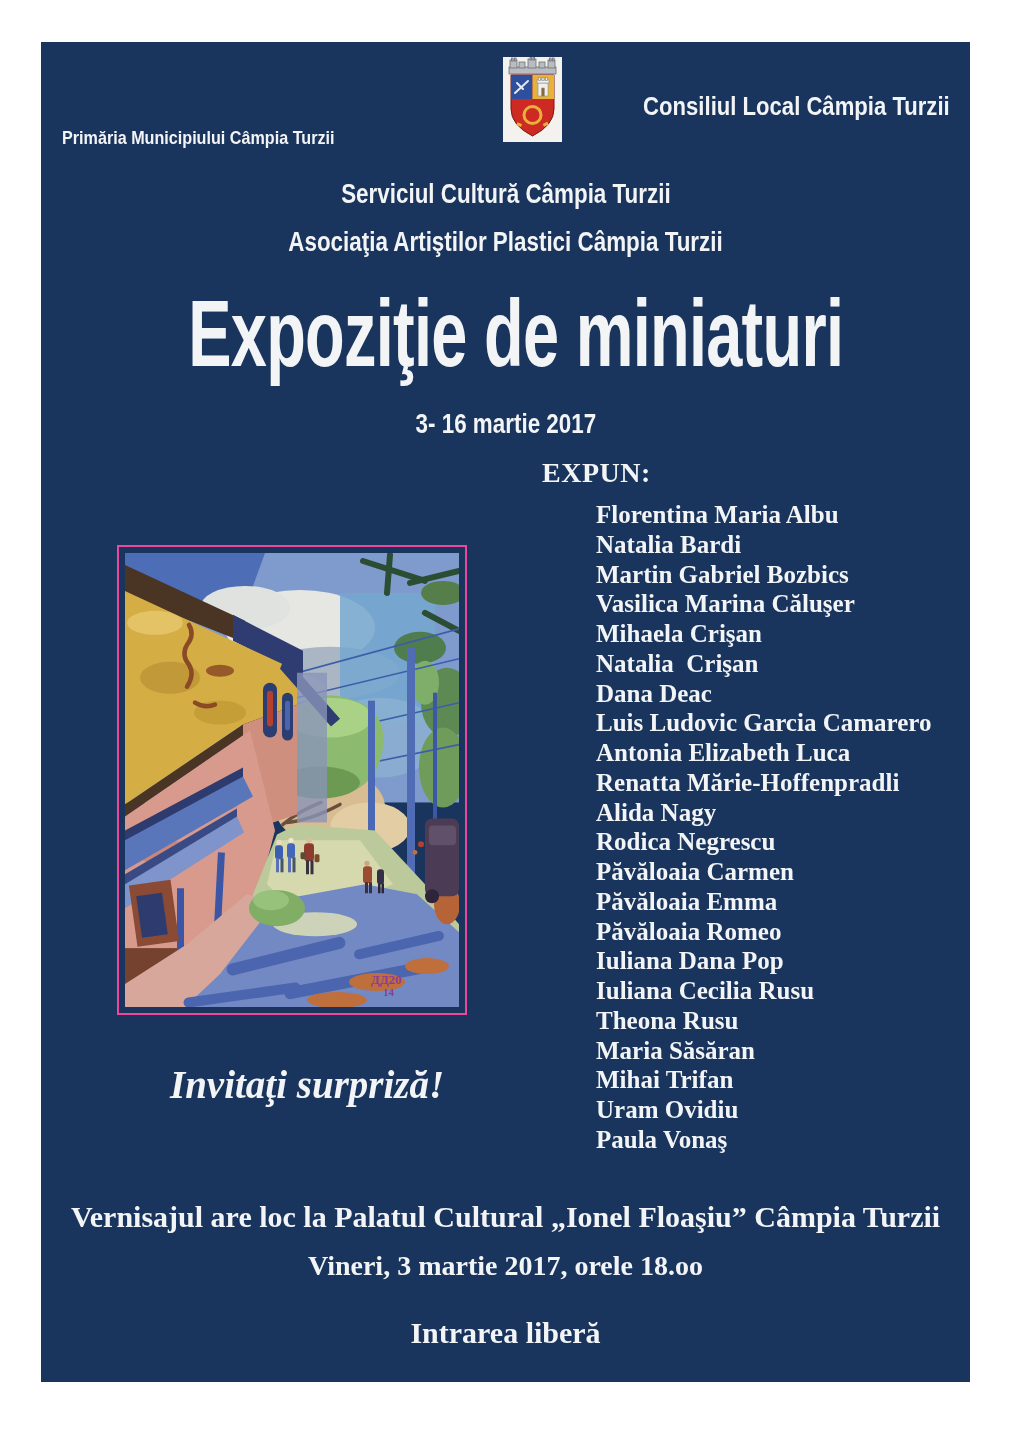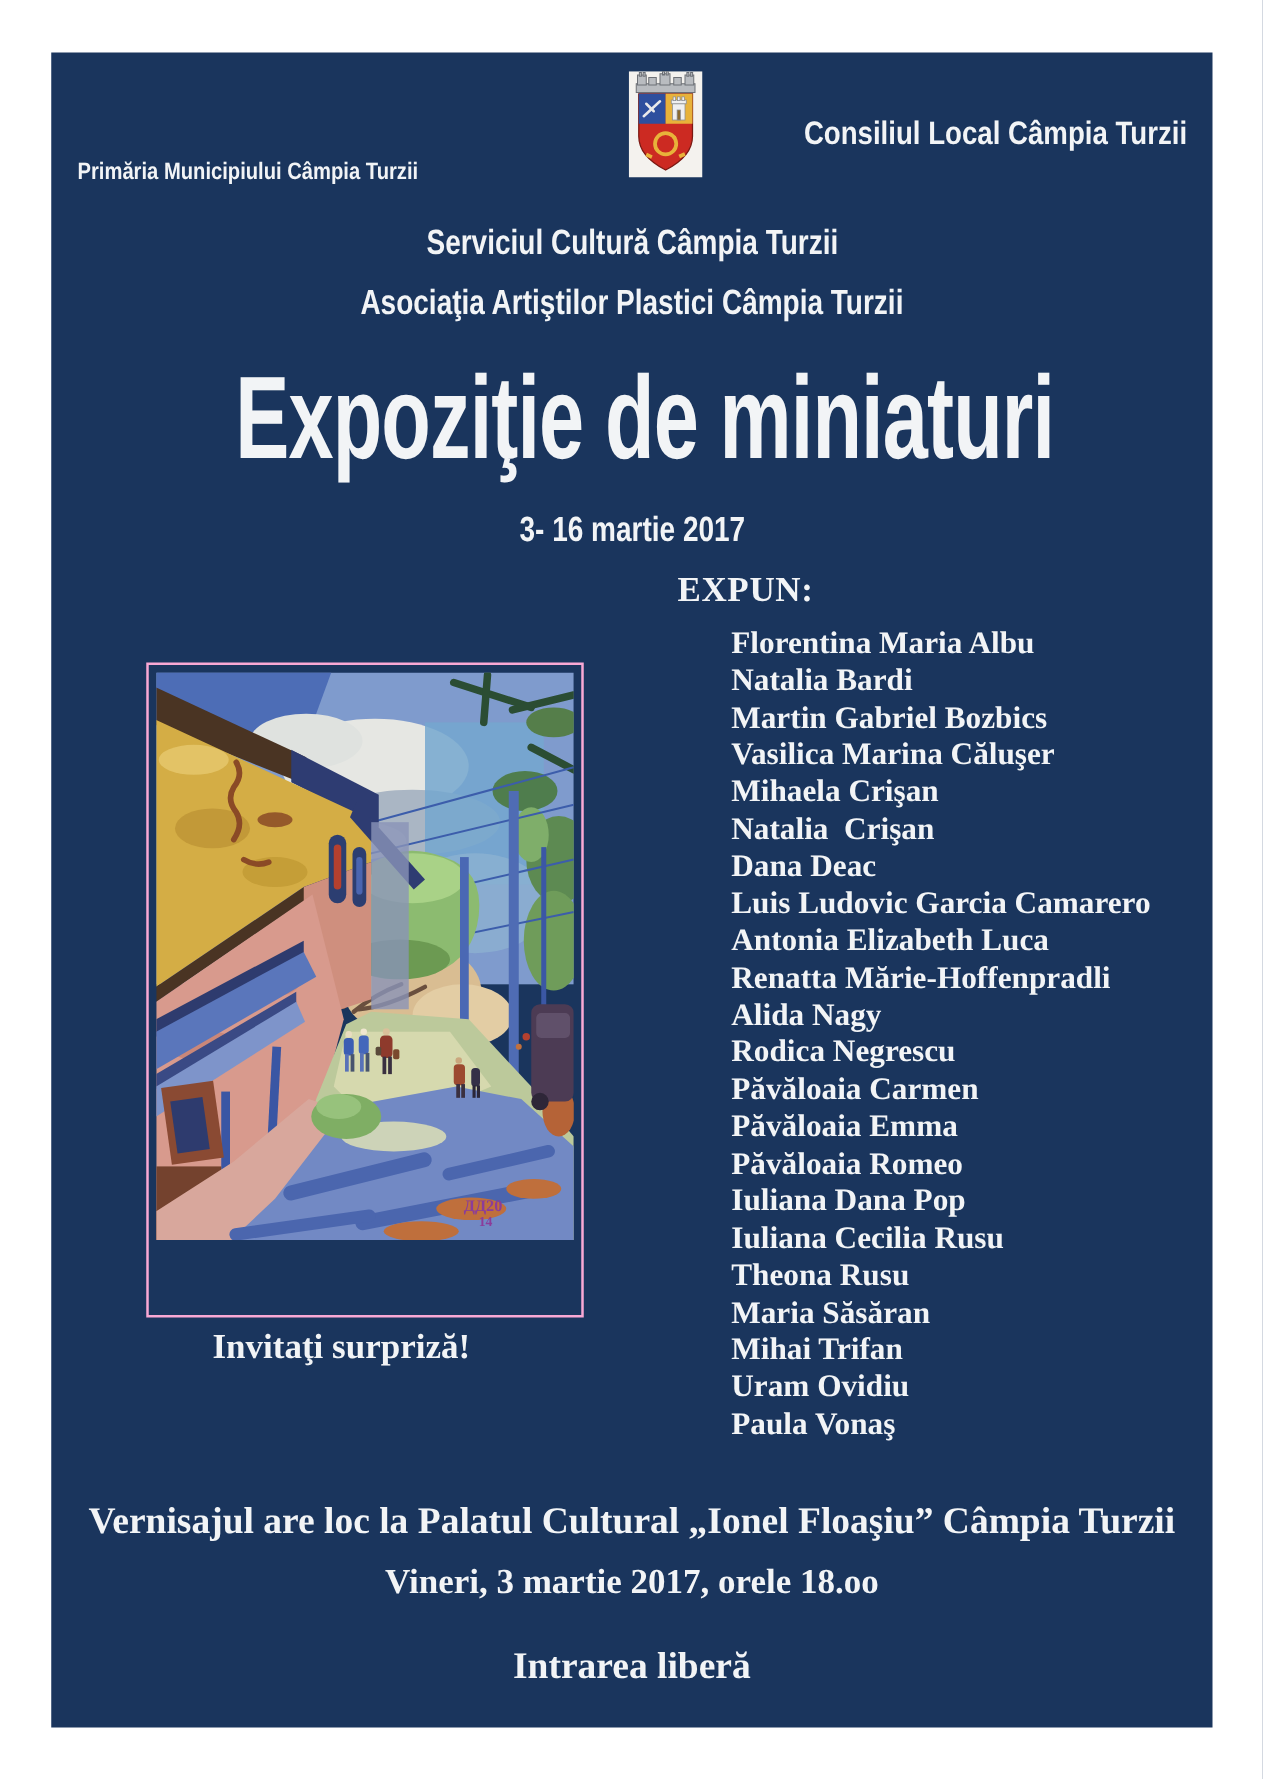--- a/index.html
+++ b/index.html
@@ -23,27 +23,27 @@
   .org2{top:184px;font-size:28px;}
   .org1 .cond,.org2 .cond{transform:scaleX(0.80);}
 
   .title{top:245px;font-size:94px;line-height:94px;}
   .title .cond{transform:scaleX(0.69);letter-spacing:-1px;}
   .daterange{top:366px;font-size:28px;}
   .daterange .cond{transform:scaleX(0.80);}
 
   .expun{left:501px;top:415px;font-size:28px;letter-spacing:0.5px;text-align:right;}
   .names{left:544px;top:458px;font-size:25px;line-height:29.75px;}
-  .names .name{white-space:pre;}
-
-  .frame{position:absolute;left:76px;top:488px;width:350px;height:524px;
-         border:2px solid #f9a8d4;box-sizing:border-box;}
+  .names .name{white-space:pre;margin-left:11px;}
+
+  .frame{position:absolute;left:76px;top:503px;width:350px;height:470px;
+         border:2px solid #ec4899;box-sizing:border-box;}
   .painting{position:absolute;left:6px;top:6px;width:334px;height:454px;}
 
-  .invitati{left:129px;top:1020px;font-size:28px;}
+  .invitati{left:129px;top:1020px;font-size:39px;font-style:italic;}
   .venue{top:1158px;font-size:30px;}
   .dtline{top:1208px;font-size:28px;}
   .admission{top:1274px;font-size:30px;}
 </style>
 </head>
 <body>
 
 <div class="stage">
   <div class="poster">
 

